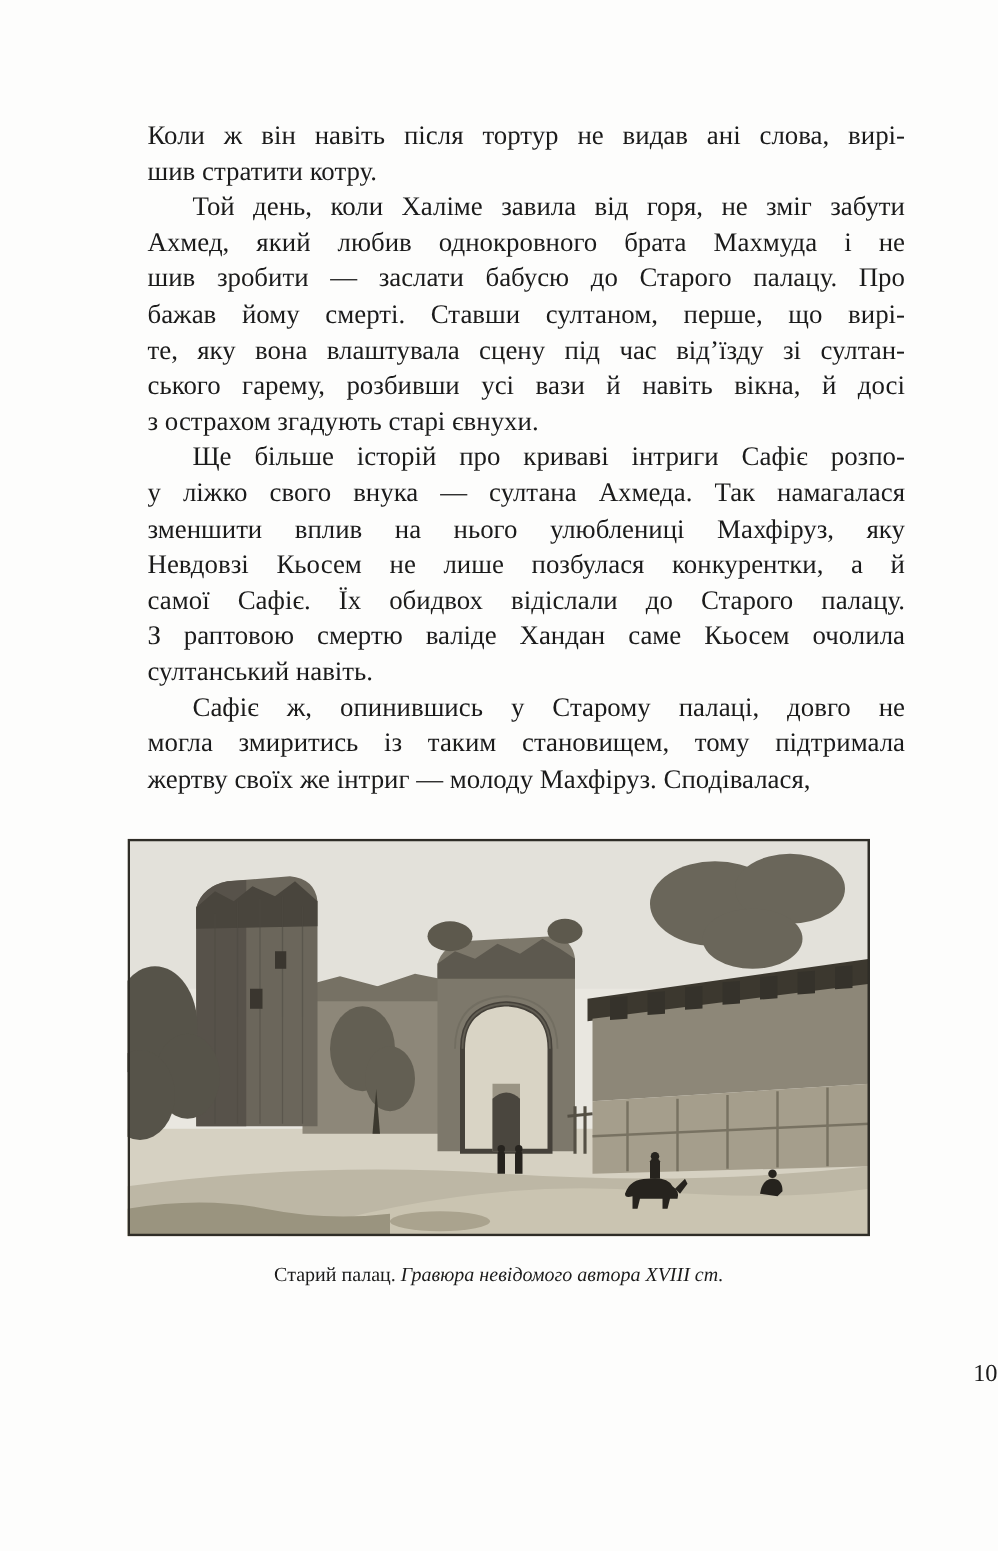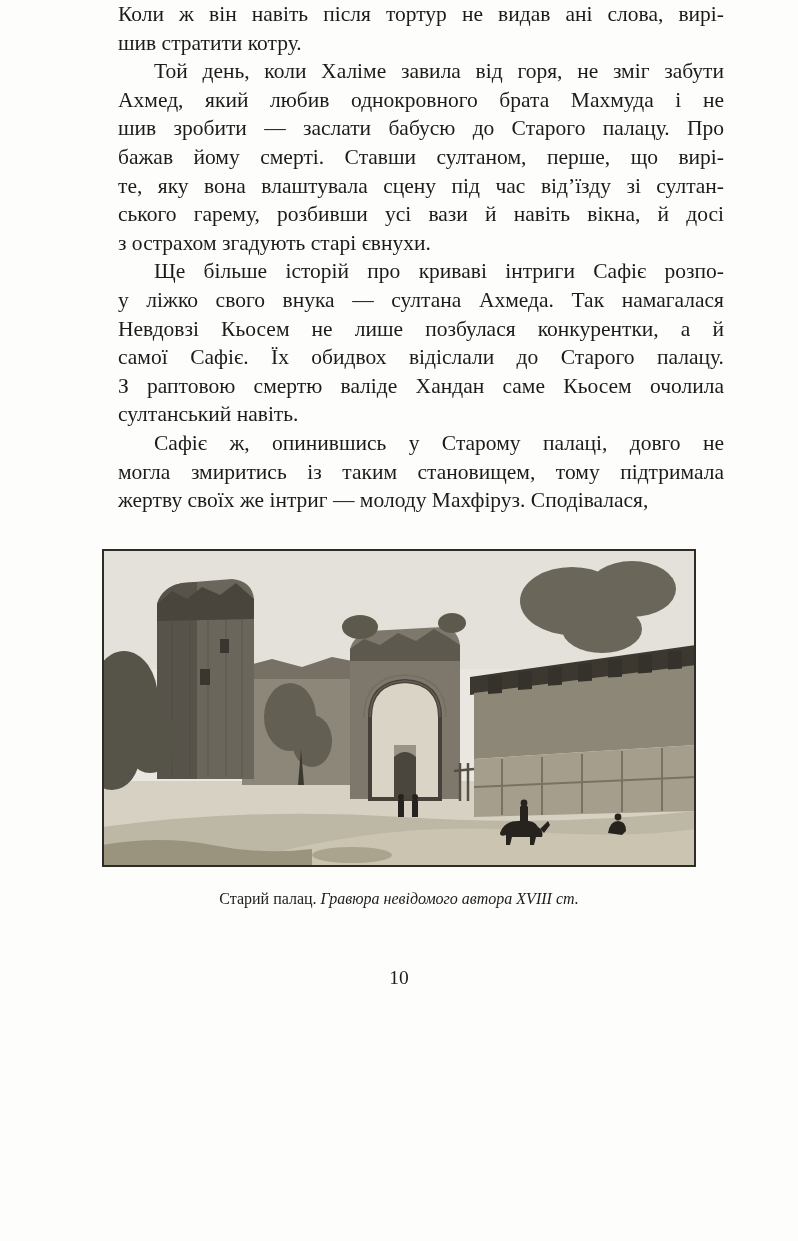--- a/index.html
+++ b/index.html
@@ -11,20 +11,21 @@
     width: 798px;
     height: 1241px;
     overflow: hidden;
     font-family: "Liberation Serif", "DejaVu Serif", serif;
     color: #1b1b1b;
   }
   .book-page {
     box-sizing: border-box;
     width: 798px;
     height: 1241px;
+    padding-top: 94px;
   }
   .text-block {
     width: 606px;
     margin: 0 auto 0 118px;
     font-size: 21.5px;
     line-height: 28.6px;
   }
   .para { margin: 0; }
   .line {
     text-align: justify;
@@ -44,21 +45,21 @@
   }
   .caption {
     margin-top: 20px;
     text-align: center;
     font-size: 16px;
     line-height: 24px;
   }
   .caption .cap-italic { font-style: italic; }
   .page-number {
     margin-top: 56px;
-    text-align: center;
+    text-align: right;
     font-size: 19.5px;
   }
 </style>
 </head>
 <body>
 
 <div class="book-page">
 
   <div class="text-block">
       <div class="para">
@@ -70,20 +71,21 @@
         <div class="line">Ахмед, який любив однокровного брата Махмуда і не</div>
         <div class="line">шив зробити — заслати бабусю до Старого палацу. Про</div>
         <div class="line">бажав йому смерті. Ставши султаном, перше, що вирі-</div>
         <div class="line">те, яку вона влаштувала сцену під час від’їзду зі султан-</div>
         <div class="line">ського гарему, розбивши усі вази й навіть вікна, й досі</div>
         <div class="line last">з острахом згадують старі євнухи.</div>
       </div>
       <div class="para">
         <div class="line indent">Ще більше історій про криваві інтриги Сафіє розпо-</div>
         <div class="line">у ліжко свого внука — султана Ахмеда. Так намагалася</div>
+        <div class="line">зменшити вплив на нього улюблениці Махфіруз, яку</div>
         <div class="line">Невдовзі Кьосем не лише позбулася конкурентки, а й</div>
         <div class="line">самої Сафіє. Їх обидвох відіслали до Старого палацу.</div>
         <div class="line">З раптовою смертю валіде Хандан саме Кьосем очолила</div>
         <div class="line last">султанський навіть.</div>
       </div>
       <div class="para">
         <div class="line indent">Сафіє ж, опинившись у Старому палаці, довго не</div>
         <div class="line">могла змиритись із таким становищем, тому підтримала</div>
         <div class="line last">жертву своїх же інтриг — молоду Махфіруз. Сподівалася,</div>
       </div>

